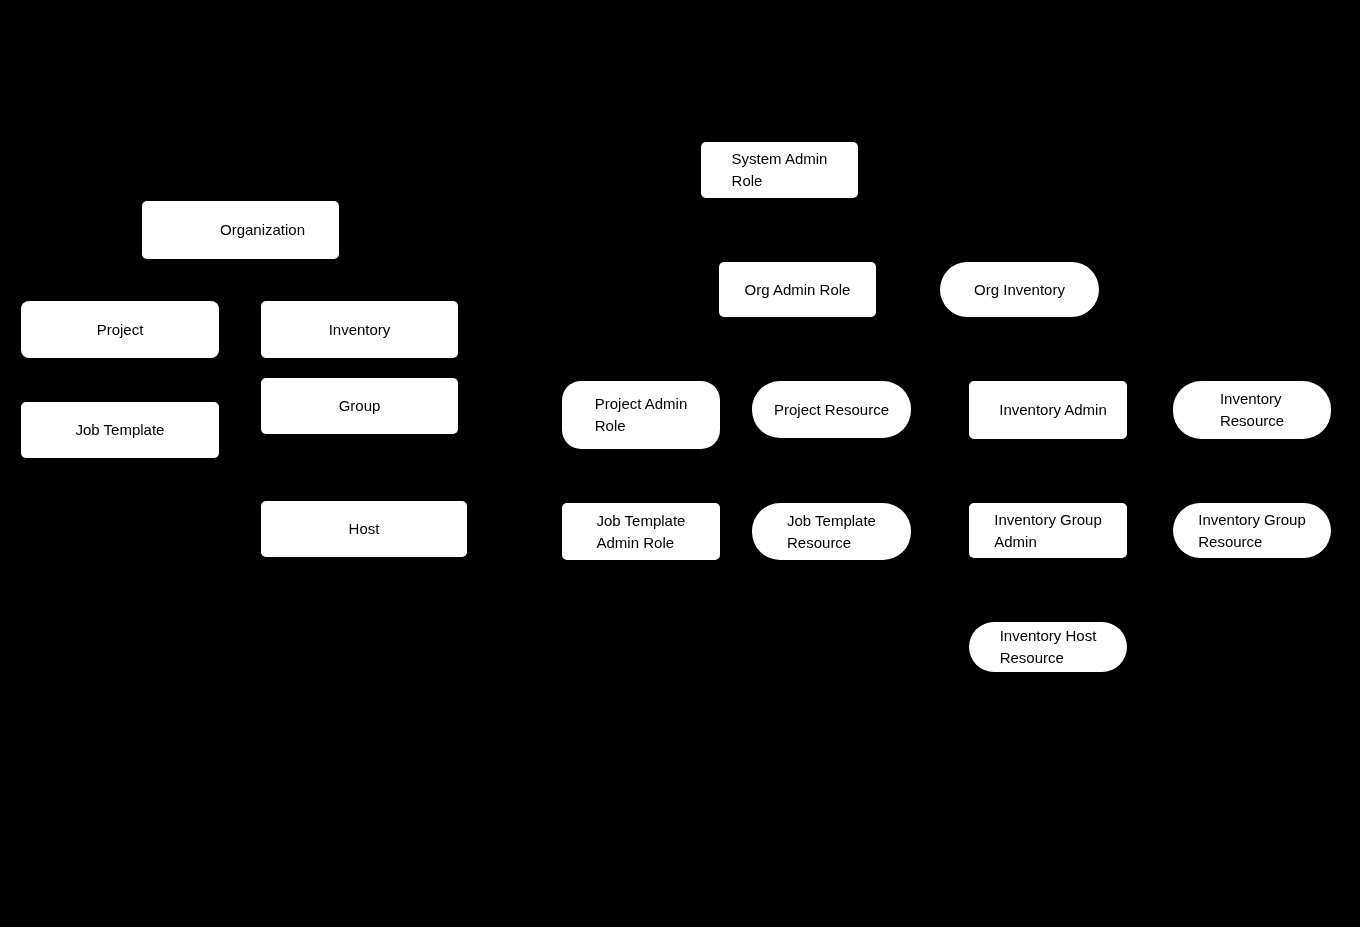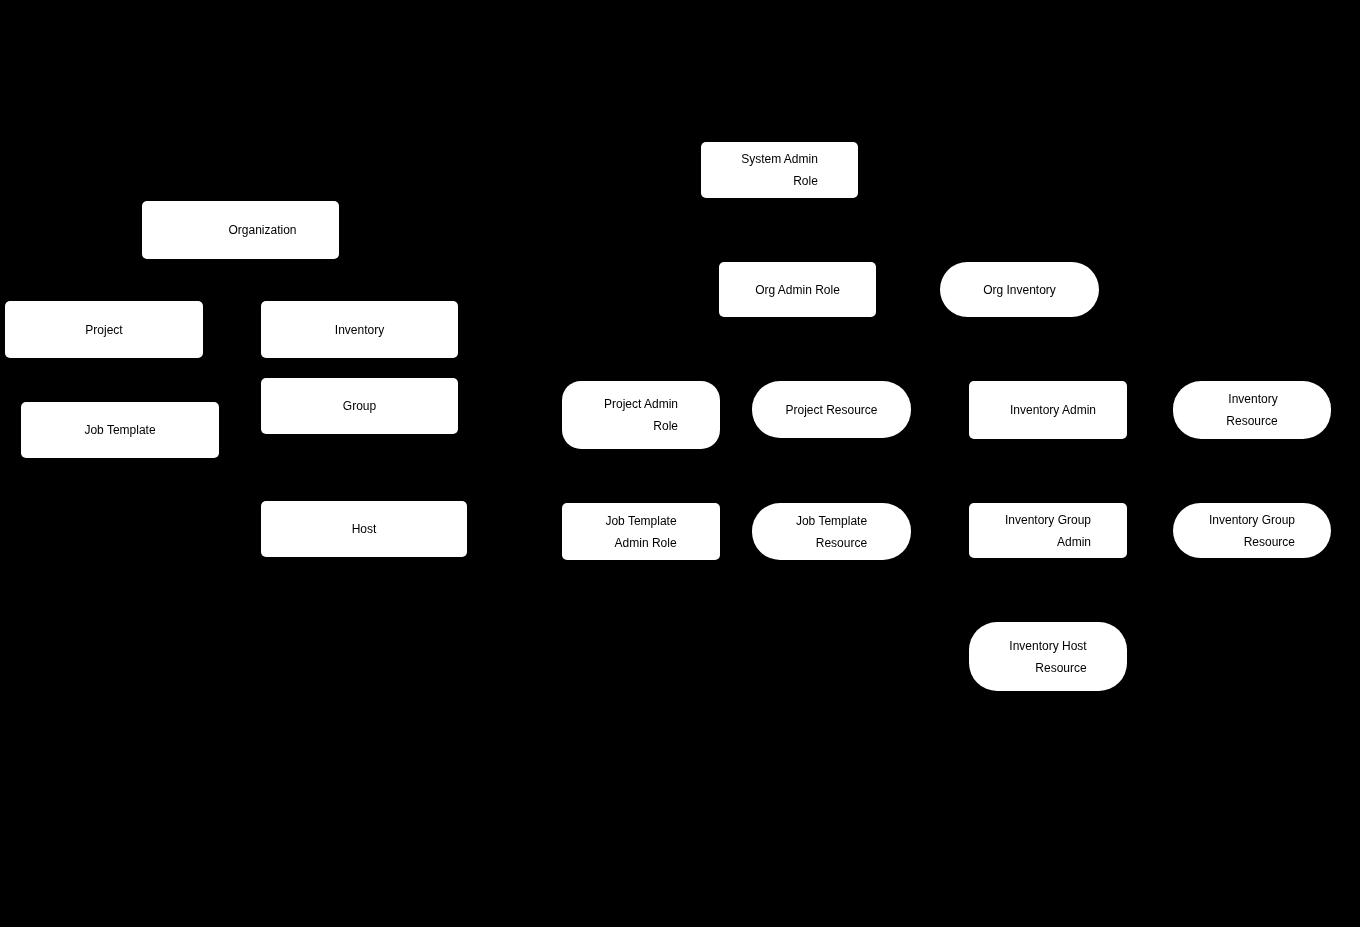--- a/index.html
+++ b/index.html
@@ -15,23 +15,23 @@
     overflow: hidden;
     font-family: "Liberation Sans", sans-serif;
   }
   .node {
     position: absolute;
     background: #ffffff;
     color: #000000;
     display: flex;
     align-items: center;
     justify-content: center;
-    text-align: right;
+    text-align: left;
     box-sizing: border-box;
-    font-size: 12px;
+    font-size: 15px;
     line-height: 22px;
   }
   .node.rect {
     border-radius: 5px;
   }
   .node.pill {
     border-radius: 28px;
   }
   .node-label {
     white-space: pre-line;
@@ -39,21 +39,21 @@
     padding: 0 6px;
   }
 </style>
 </head>
 <body>
 
 <div class="canvas" style="width: 1360px; height: 927px; background: rgb(0, 0, 0);">
     <div class="node rect" style="left: 142px; top: 201px; width: 197px; height: 58px; background: rgb(255, 255, 255); color: rgb(0, 0, 0); padding-left: 44px;">
       <span class="node-label">Organization</span>
     </div>
-    <div class="node rect" style="left: 5px; top: 301px; width: 198px; height: 57px; background: rgb(255, 255, 255); color: rgb(0, 0, 0);">
+    <div class="node rect" style="left: 21px; top: 301px; width: 198px; height: 57px; background: rgb(255, 255, 255); color: rgb(0, 0, 0); border-radius: 8px;">
       <span class="node-label">Project</span>
     </div>
     <div class="node rect" style="left: 261px; top: 301px; width: 197px; height: 57px; background: rgb(255, 255, 255); color: rgb(0, 0, 0);">
       <span class="node-label">Inventory</span>
     </div>
     <div class="node rect" style="left: 21px; top: 402px; width: 198px; height: 56px; background: rgb(255, 255, 255); color: rgb(0, 0, 0);">
       <span class="node-label">Job Template</span>
     </div>
     <div class="node rect" style="left: 261px; top: 378px; width: 197px; height: 56px; background: rgb(255, 255, 255); color: rgb(0, 0, 0);">
       <span class="node-label">Group</span>
@@ -94,17 +94,17 @@
 Resource</span>
     </div>
     <div class="node rect" style="left: 969px; top: 503px; width: 158px; height: 55px; background: rgb(255, 255, 255); color: rgb(0, 0, 0);">
       <span class="node-label">Inventory Group
 Admin</span>
     </div>
     <div class="node pill" style="left: 1173px; top: 503px; width: 158px; height: 55px; background: rgb(255, 255, 255); color: rgb(0, 0, 0);">
       <span class="node-label">Inventory Group
 Resource</span>
     </div>
-    <div class="node pill" style="left: 969px; top: 622px; width: 158px; height: 69px; background: rgb(255, 255, 255); color: rgb(0, 0, 0);">
+    <div class="node pill" style="left: 969px; top: 622px; width: 158px; height: 50px; background: rgb(255, 255, 255); color: rgb(0, 0, 0);">
       <span class="node-label">Inventory Host
 Resource</span>
     </div>
   </div>
 
 </body></html>

